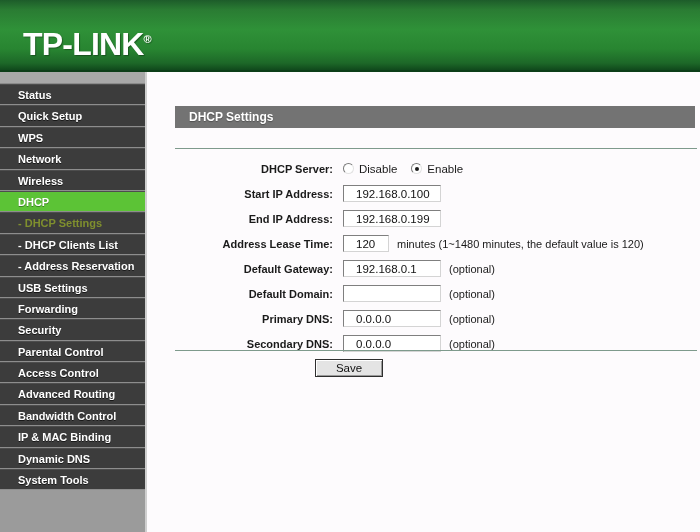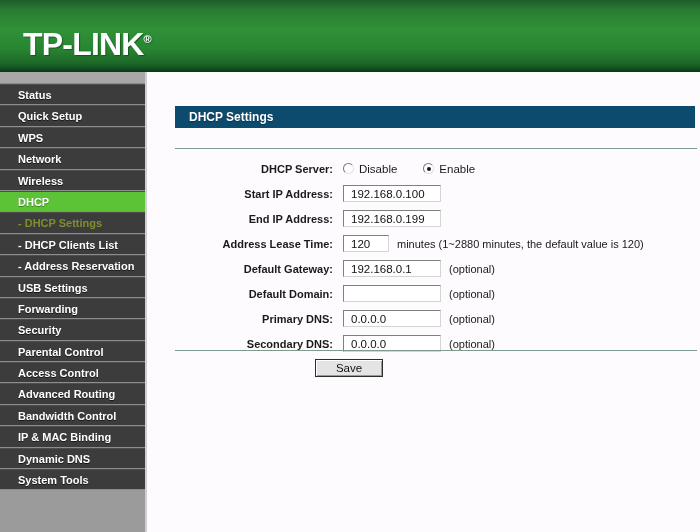--- a/index.html
+++ b/index.html
@@ -101,21 +101,21 @@
     width: 555px;
     height: 460px;
     background: #fdfbfd;
     border-left: 2px solid #cfcfcf;
   }
 
   .page-banner {
     position: absolute;
     left: 28px; top: 34px;
     width: 520px; height: 22px;
-    background: #0c4a6e;
+    background: #737373;
     color: #ffffff;
     font-size: 12px;
     font-weight: bold;
     line-height: 22px;
     padding-left: 14px;
     text-shadow: 0 1px 1px rgba(0,0,0,0.3);
     white-space: nowrap;
   }
 
   .rule {
@@ -148,39 +148,39 @@
     color: #1a1a1a;
     white-space: nowrap;
   }
   .row .field { display: flex; align-items: center; }
 
   input.txt {
     font-family: "Liberation Sans", sans-serif;
     font-size: 11.5px;
     color: #111;
     height: 17px;
-    padding: 0 2px 0 7px;
+    padding: 0 2px 0 12px;
     background: #ffffff;
     border: 1px solid;
     border-color: #7f7f7f #d4d4d4 #d4d4d4 #7f7f7f;
     outline: none;
   }
   input.txt.wide { width: 98px; }
   input.txt.narrow { width: 46px; }
 
   .hint {
     font-size: 11px;
     color: #1a1a1a;
     margin-left: 8px;
     white-space: nowrap;
   }
   .hint.opt { }
 
   
-  .radio-group { display: flex; align-items: center; gap: 12px; }
+  .radio-group { display: flex; align-items: center; }
   .radio-wrap {
     display: flex;
     align-items: center;
     margin-right: 14px;
   }
   .radio {
     width: 11px; height: 11px;
     border-radius: 50%;
     background: #ffffff;
     border: 1px solid;
@@ -289,21 +289,21 @@
         <div class="label">End IP Address:</div>
         <div class="field">
           <input class="txt wide" type="text" value="192.168.0.199" style="">
         </div>
       </div>
 
       <div class="row">
         <div class="label">Address Lease Time:</div>
         <div class="field">
           <input class="txt narrow" type="text" value="120" style="">
-          <span class="hint">minutes (1~2880 minutes, the default value is 120)</span>
+          <span class="hint">minutes (1~1480 minutes, the default value is 120)</span>
         </div>
       </div>
 
       <div class="row">
         <div class="label">Default Gateway:</div>
         <div class="field">
           <input class="txt wide" type="text" value="192.168.0.1" style="">
           <span class="hint opt">(optional)</span>
         </div>
       </div>

